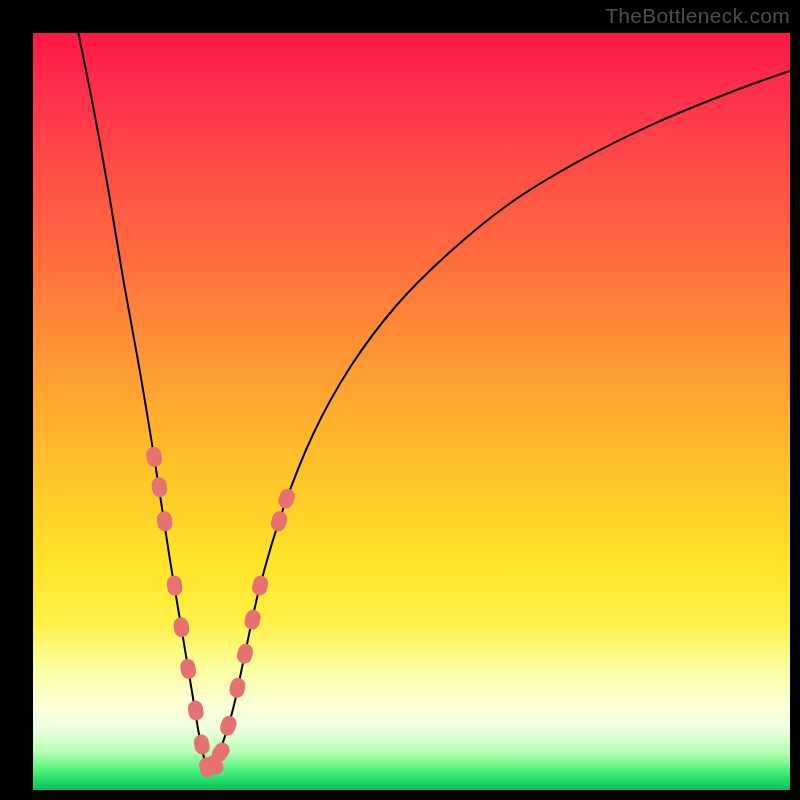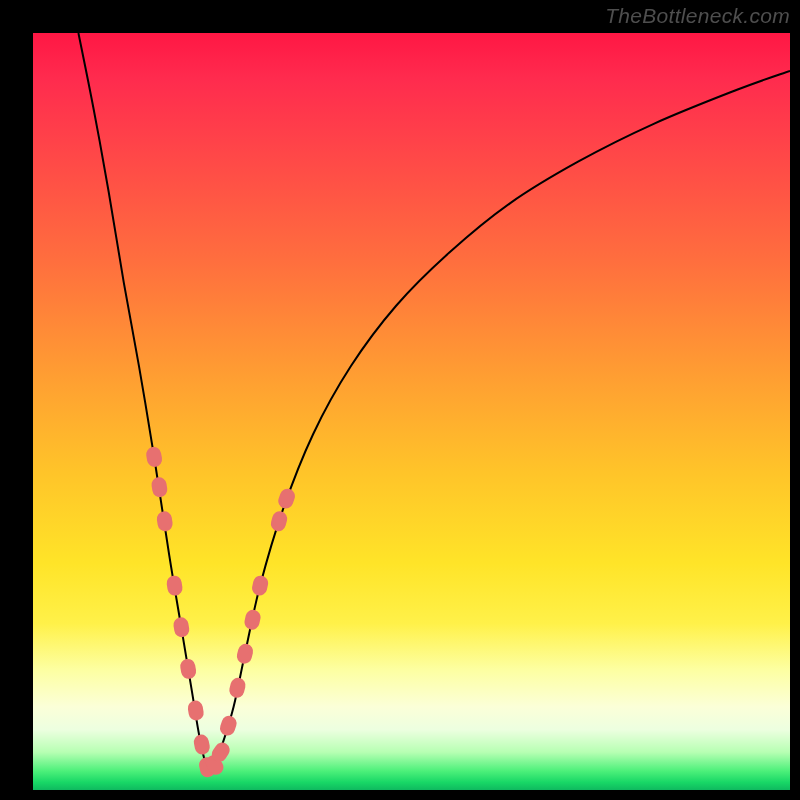--- a/index.html
+++ b/index.html
@@ -11,21 +11,20 @@
     background: #000;
     font-family: Arial, Helvetica, sans-serif;
   }
   .frame {
     position: absolute;
     left: 0;
     top: 0;
     width: 800px;
     height: 800px;
     background: #000;
-    font-style: italic;
   }
   .plot-area {
     position: absolute;
     left: 33px;
     top: 33px;
     width: 757px;
     height: 757px;
     overflow: hidden;
   }
   .gradient-bg {

